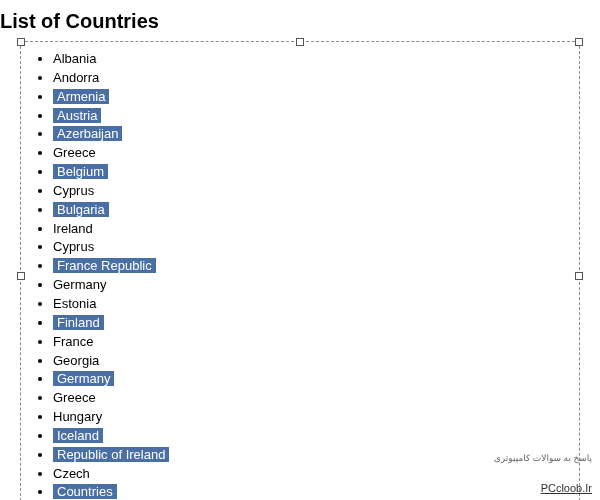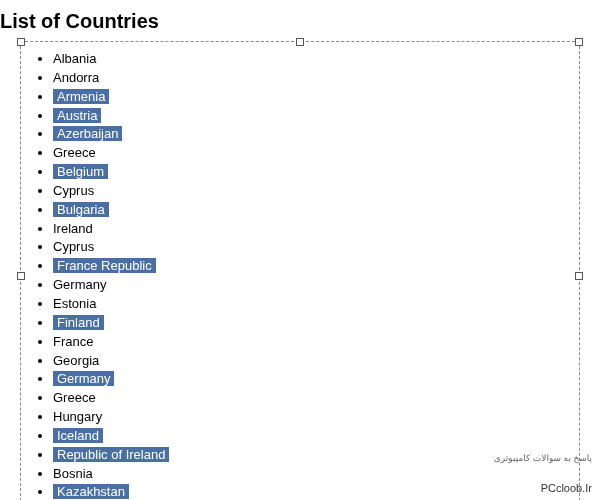--- a/index.html
+++ b/index.html
@@ -65,20 +65,21 @@
       padding: 0 4px;
     }
 
     .watermark {
       position: absolute;
       bottom: 6px;
       right: 8px;
       font-size: 11px;
       color: #333;
       font-family: Arial, sans-serif;
+      text-decoration: underline;
     }
 
     .watermark-persian {
       position: absolute;
       bottom: 37px;
       right: 8px;
       font-size: 9px;
       color: #666;
       direction: rtl;
     }
@@ -112,19 +113,19 @@
       <li>Germany</li>
       <li>Estonia</li>
       <li><span class="highlight">Finland</span></li>
       <li>France</li>
       <li>Georgia</li>
       <li><span class="highlight">Germany</span></li>
       <li>Greece</li>
       <li>Hungary</li>
       <li><span class="highlight">Iceland</span></li>
       <li><span class="highlight">Republic of Ireland</span></li>
-      <li>Bosnia</li>
-      <li><span class="highlight">Kazakhstan</span></li>
+      <li>Czech</li>
+      <li><span class="highlight">Countries</span></li>
     </ul>
 </div>
 
 <div class="watermark-persian">پاسخ به سوالات کامپیوتری</div>
 <div class="watermark">PCcloob.Ir</div>
 
 </body></html>

